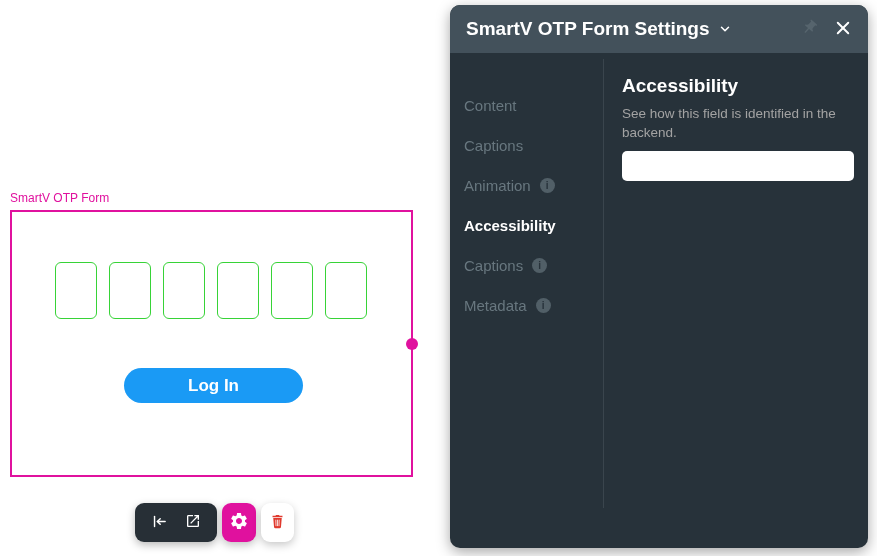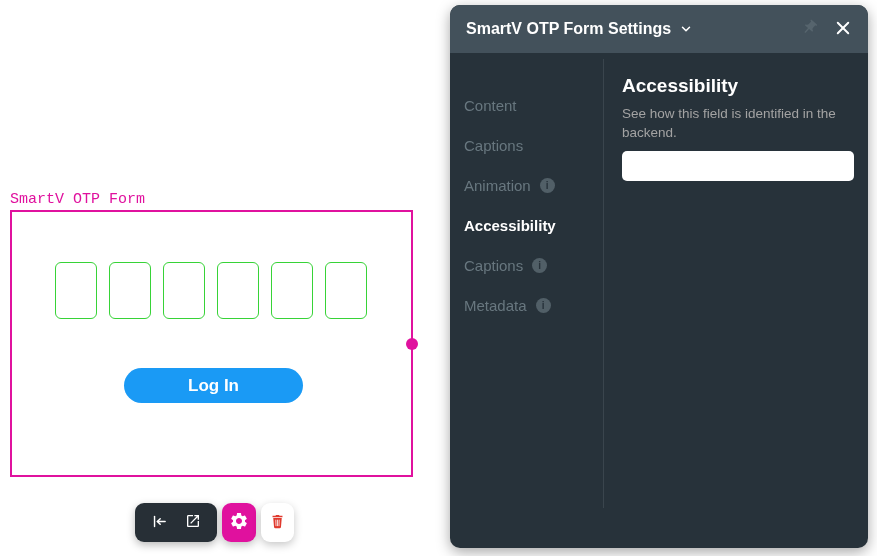--- a/index.html
+++ b/index.html
@@ -1,21 +1,21 @@
 <!DOCTYPE html>
 <html><head>
 <meta charset="utf-8">
 <style>
   * { margin:0; padding:0; box-sizing:border-box; }
   html,body { width:877px; height:556px; background:#fff; overflow:hidden;
     font-family:"Liberation Sans", sans-serif; }
   .stage { position:relative; width:877px; height:556px; }
 
   
-  .el-label { position:absolute; left:10px; top:191px; font-size:15px; color:#e0119e;font-family:Liberation Mono, monospace; }
+  .el-label { position:absolute; left:10px; top:191px; font-size:12px; color:#e0119e; }
   .selection { position:absolute; left:10px; top:210px; width:403px; height:267px;
     border:2px solid #e0119e; background:#fff; }
   .handle { position:absolute; right:-7px; top:50%; margin-top:-6px; width:12px; height:12px;
     border-radius:50%; background:#e0119e; }
   .otp-row { position:absolute; left:43px; top:50px; display:flex; gap:12px; }
   .otp-box { width:42px; height:57px; border:1.5px solid #37d337; border-radius:6px; background:#fff; }
   .login-btn { position:absolute; left:112px; top:156px; width:179px; height:35px;
     border:none; border-radius:23px; background:#1a9af5; color:#fff;
     font-family:"Liberation Sans", sans-serif; font-size:17px; font-weight:bold; cursor:pointer; }
 
@@ -31,21 +31,21 @@
   .tb-trash { width:33px; height:39px; border:none; border-radius:9px; background:#fff;
     display:flex; align-items:center; justify-content:center; cursor:pointer;
     box-shadow:0 3px 8px rgba(0,0,0,.22); }
 
   
   .panel { position:absolute; left:450px; top:5px; width:418px; height:543px;
     border-radius:10px; background:#27323a; box-shadow:0 4px 14px rgba(0,0,0,.35);
     overflow:hidden; display:flex; flex-direction:column; }
   .panel-header { height:48px; flex:0 0 48px; background:#43515b; display:flex;
     align-items:center; padding:0 16px; }
-  .panel-title { color:#fff; font-size:16px; font-weight:bold; cursor:pointer; }
+  .panel-title { color:#fff; font-size:19px; font-weight:bold; cursor:pointer; }
   .chev { margin-left:8px; display:flex; align-items:center; cursor:pointer; }
   .hd-spacer { flex:1; }
   .pin-btn, .close-btn { background:none; border:none; display:flex; align-items:center;
     justify-content:center; cursor:pointer; padding:0; }
   .pin-btn { margin-right:16px; }
   .panel-body { flex:1; display:flex; }
   .side { width:153px; padding:44px 0 0 14px; }
   .tab { display:flex; align-items:center; font-size:15px; color:#68777f;
     margin-bottom:23px; cursor:pointer; }
   .tab.active { color:#fff; font-weight:bold; }

